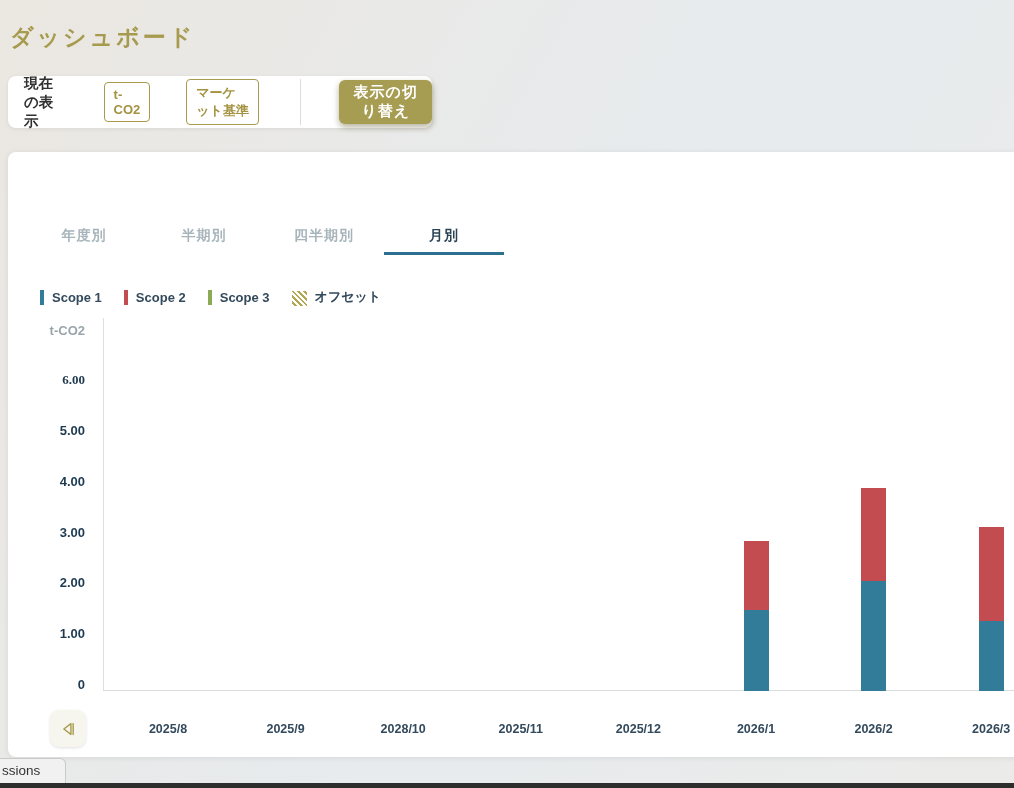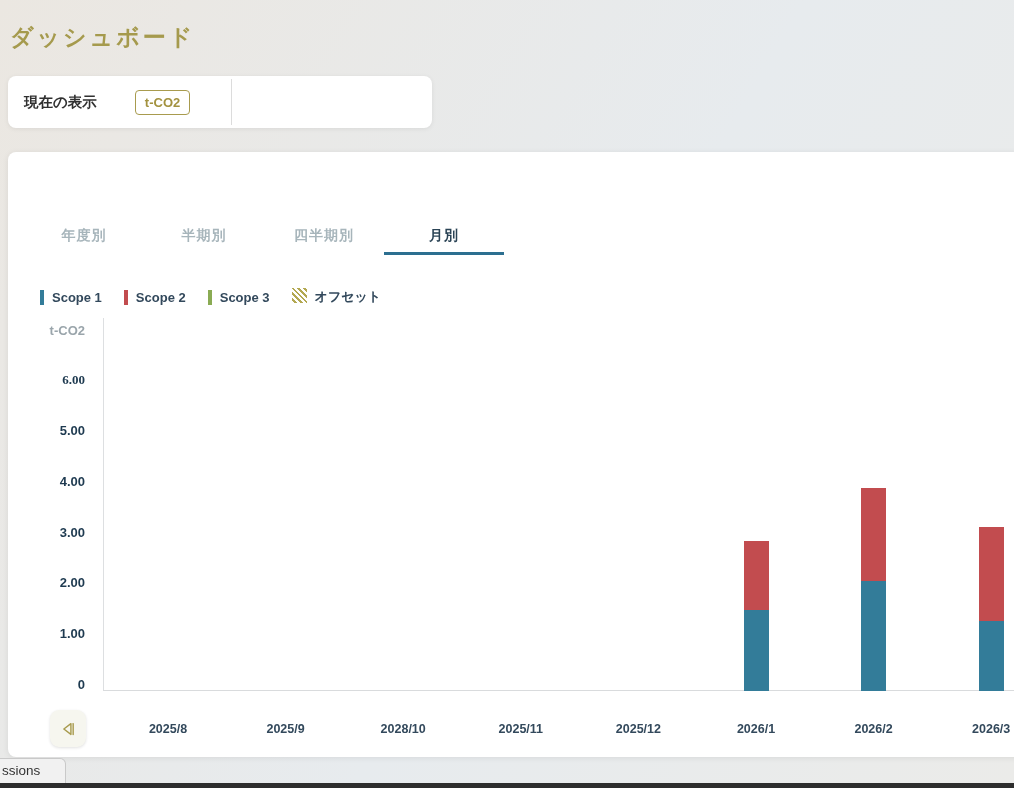--- a/index.html
+++ b/index.html
@@ -46,21 +46,21 @@
   
   .tabs { position:absolute; left:16px; top:67px; display:flex; }
   .tab {
     width:120px; height:36px; display:flex; align-items:center; justify-content:center;
     font-size:14px; font-weight:bold; color:#a7b5bb; cursor:pointer;
     border-bottom:3px solid transparent; letter-spacing:1px;
   }
   .tab.active { color:#2a4355; border-bottom-color:#2c6f90; }
   
   .legend { position:absolute; left:32px; top:136px; display:flex; align-items:center; }
-  .legend-item { display:flex; align-items:flex-start; margin-right:22px; cursor:pointer; }
+  .legend-item { display:flex; align-items:flex-end; margin-right:22px; cursor:pointer; }
   .legend-chip { width:4px; height:15px; margin-right:8px; background:#888; }
   .legend-chip.hatch {
     width:15px; height:15px;
     background:repeating-linear-gradient(45deg,#fff 0 2px,#b3a851 2px 4px);
   }
   .legend-label { font-size:13px; font-weight:bold; color:#33495c; }
   
   #chart { position:absolute; left:0; top:0; width:100%; height:100%; }
   .unit-label {
     position:absolute; left:17px; top:171px; width:60px; text-align:right;
@@ -94,21 +94,23 @@
   .bottom-bar { position:absolute; left:0; top:783px; width:1014px; height:5px; background:#2d2d2d; }
 </style>
 </head>
 <body>
 
 <div class="page-title">ダッシュボード</div>
 
 <div class="filter-bar">
   <span class="filter-label">現在の表示</span>
   <span class="chip">t-CO2</span>
+  <span class="chip">マーケット基準</span>
   <span class="vdivider"></span>
+  <button class="switch-btn">表示の切り替え</button>
 </div>
 
 <div class="card">
 
   <div class="tabs">
     <div class="tab">年度別</div>
     <div class="tab">半期別</div>
     <div class="tab">四半期別</div>
     <div class="tab active">月別</div>
   </div>

